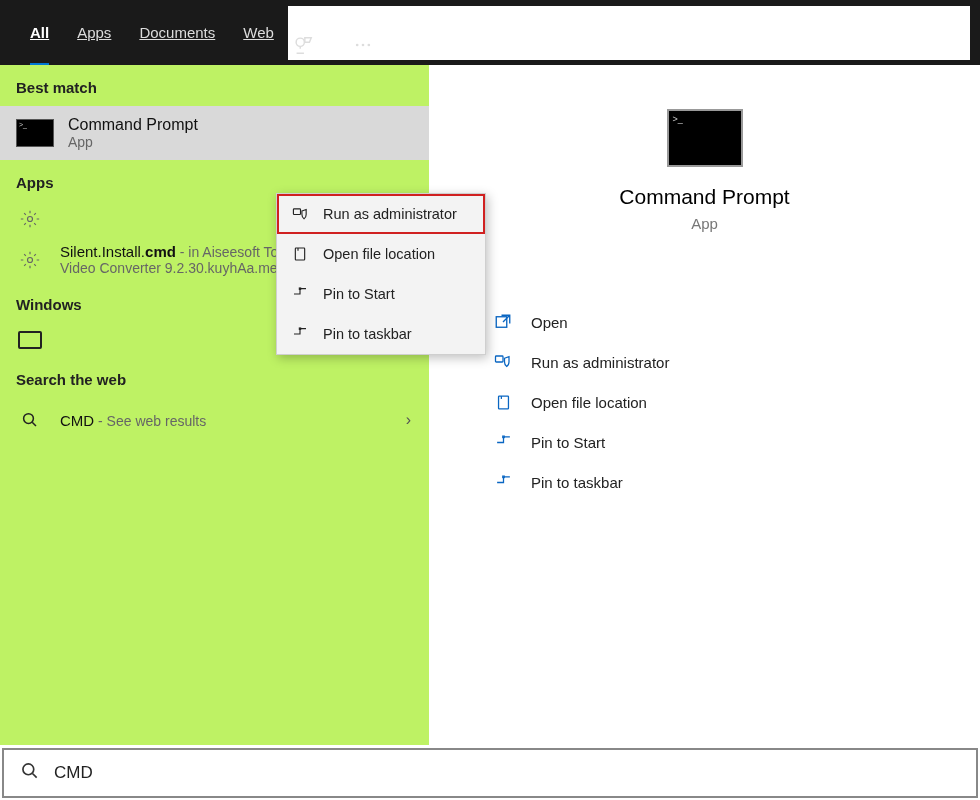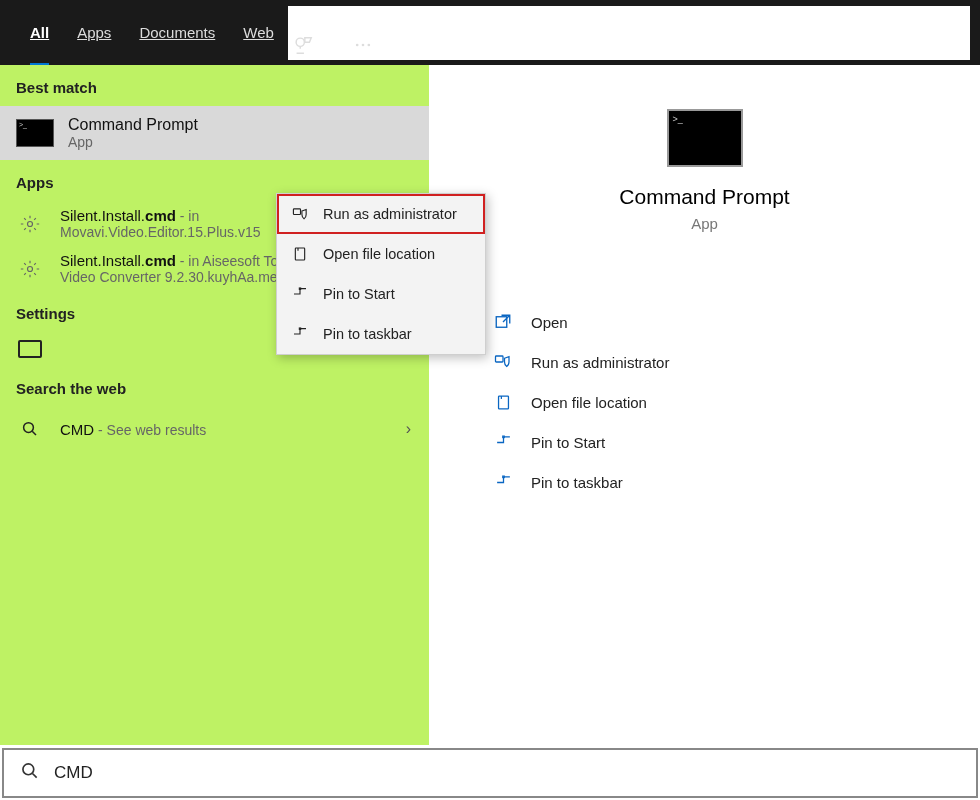--- a/index.html
+++ b/index.html
@@ -104,42 +104,38 @@
 
     <div class="section-header">Apps</div>
 
     <div class="result-row">
       <div class="thumb-gear">
           <svg width="20" height="20" viewBox="0 0 24 24" fill="none" stroke="currentColor" stroke-width="1.4">
             <circle cx="12" cy="12" r="3"></circle>
             <path d="M12 2v3M12 19v3M4 12H1M23 12h-3M5 5l2 2M17 17l2 2M19 5l-2 2M7 17l-2 2"></path>
           </svg>
         </div>
-      <div class="res-text">
-        <div class="res-title"><span>Silent.Install.</span><b>cmd</b><span class="res-sub" style="display:inline"> - in</span></div>
-        <div class="res-sub">Movavi.Video.Editor.15.Plus.v15</div>
-      </div>
     </div>
 
     <div class="result-row">
       <div class="thumb-gear">
           <svg width="20" height="20" viewBox="0 0 24 24" fill="none" stroke="currentColor" stroke-width="1.4">
             <circle cx="12" cy="12" r="3"></circle>
             <path d="M12 2v3M12 19v3M4 12H1M23 12h-3M5 5l2 2M17 17l2 2M19 5l-2 2M7 17l-2 2"></path>
           </svg>
         </div>
       <div class="res-text">
         <div class="res-title"><span>Silent.Install.</span><b>cmd</b><span class="res-sub" style="display:inline"> - in Aiseesoft Total</span></div>
         <div class="res-sub">Video Converter 9.2.30.kuyhAa.me</div>
       </div>
       <div class="chev">›</div>
     </div>
 
 
-    <div class="section-header">Settings</div>
+    <div class="section-header">Windows</div>
 
     <div class="result-row" style="padding-top:8px;padding-bottom:8px">
       <div class="thumb-sett"></div>
       <div class="chev">›</div>
     </div>
 
     <div class="section-header">Search the web</div>
 
     <div class="result-row" style="padding-top:10px;padding-bottom:10px">
       <div class="thumb-search">

